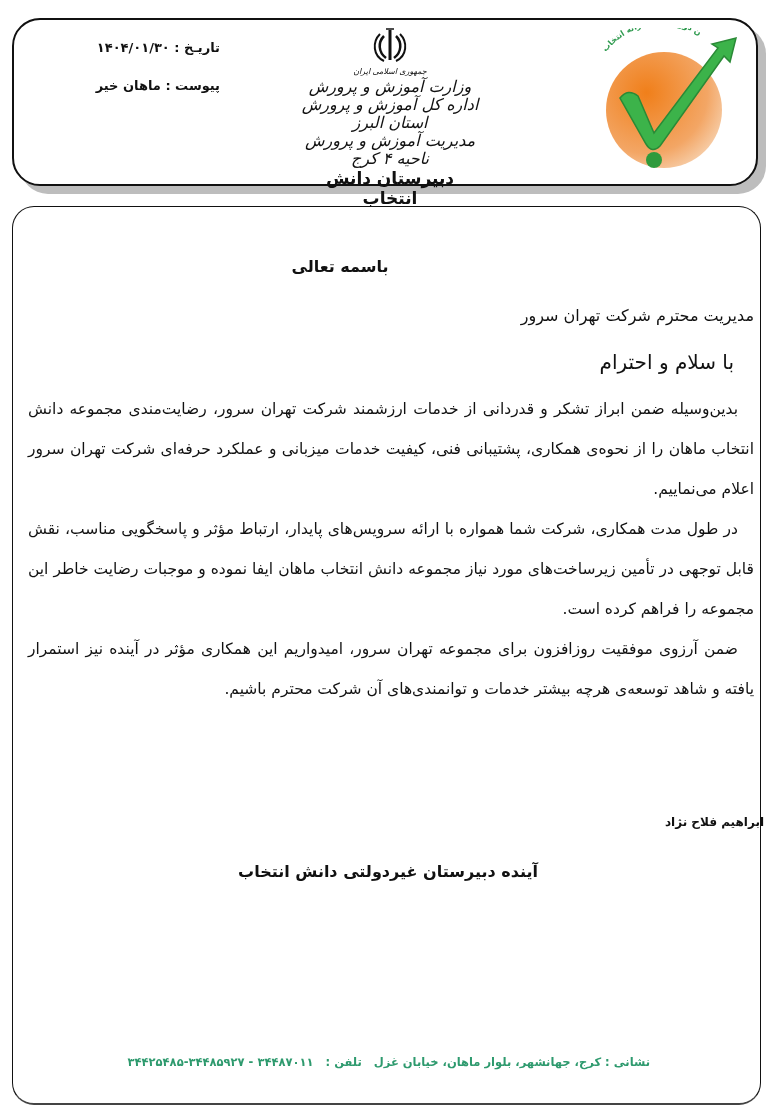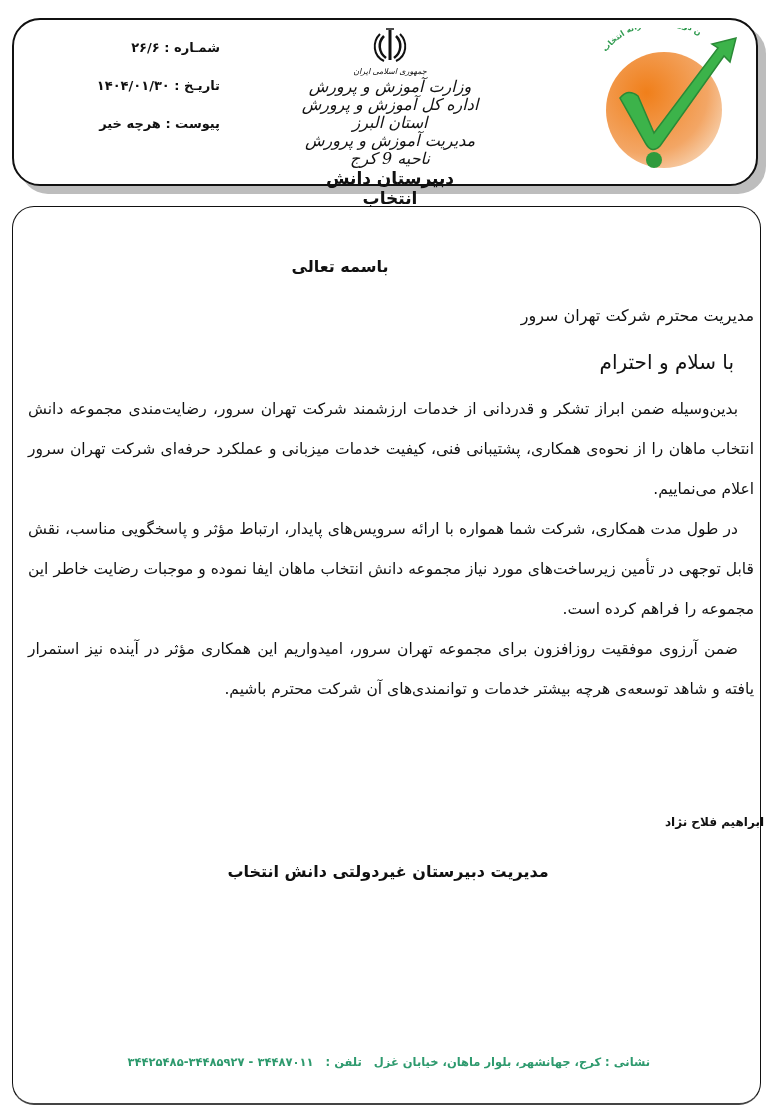--- a/index.html
+++ b/index.html
@@ -34,46 +34,42 @@
   .signer-title { position:absolute; top:862px; left:0; width:776px; text-align:center; font-weight:bold; font-size:16px; direction:rtl; }
   .footer { position:absolute; top:1055px; left:150px; width:500px; direction:rtl; text-align:right; color:#2e9a6e; font-weight:bold; font-size:11.5px; white-space:nowrap; }
 </style>
 </head>
 <body>
 
 <div class="header-box"></div>
 
 <div class="meta">
   <div class="row">
-    <span>شمـاره :</span>
-    <span>۲۶/۶</span>
-  </div>
-  <div class="row">
     <span>تاریـخ :</span>
     <span>۱۴۰۴/۰۱/۳۰</span>
   </div>
   <div class="row">
     <span>پیوست :</span>
-    <span>هرچه خیر</span>
+    <span>ماهان خیر</span>
   </div>
 </div>
 
 <div class="center-block">
   <svg class="emblem" viewBox="0 0 40 40">
     <path d="M20 4 L20 34" stroke="#111" stroke-width="3"></path>
     <path d="M14 10 C8 16 8 26 16 32" fill="none" stroke="#111" stroke-width="2.5"></path>
     <path d="M26 10 C32 16 32 26 24 32" fill="none" stroke="#111" stroke-width="2.5"></path>
     <path d="M10 8 C2 16 3 30 14 35" fill="none" stroke="#111" stroke-width="2"></path>
     <path d="M30 8 C38 16 37 30 26 35" fill="none" stroke="#111" stroke-width="2"></path>
     <path d="M16 3 L24 3" stroke="#111" stroke-width="1.5"></path>
   </svg>
   <div class="tiny-line">جمهوری اسلامی ایران</div>
   <div class="small-line">وزارت آموزش و پرورش</div>
   <div class="small-line">اداره کل آموزش و پرورش استان البرز</div>
-  <div class="small-line">مدیریت آموزش و پرورش ناحیه 9 کرج</div>
+  <div class="small-line">مدیریت آموزش و پرورش ناحیه ۴ کرج</div>
   <div class="school-title">دبیرستان دانش انتخاب</div>
 </div>
 
 <svg class="logo" viewBox="0 0 160 150">
   <defs>
     <radialGradient id="og" cx="35%" cy="35%" r="75%">
       <stop offset="0%" stop-color="#f07f1a"></stop>
       <stop offset="70%" stop-color="#f3a665"></stop>
       <stop offset="100%" stop-color="#f7d2b0"></stop>
     </radialGradient>
@@ -91,21 +87,21 @@
 
 <div class="bismillah">باسمه تعالی</div>
 <div class="addressee">مدیریت محترم شرکت تهران سرور</div>
 <div class="greeting">با سلام و احترام</div>
 
 <div class="para p1"><span class="indent"></span><span>بدین‌وسیله ضمن ابراز تشکر و قدردانی از خدمات ارزشمند شرکت تهران سرور، رضایت‌مندی مجموعه دانش انتخاب ماهان را از نحوه‌ی همکاری، پشتیبانی فنی، کیفیت خدمات میزبانی و عملکرد حرفه‌ای شرکت تهران سرور اعلام می‌نماییم.</span></div>
 <div class="para p2"><span class="indent"></span><span>در طول مدت همکاری، شرکت شما همواره با ارائه سرویس‌های پایدار، ارتباط مؤثر و پاسخگویی مناسب، نقش قابل توجهی در تأمین زیرساخت‌های مورد نیاز مجموعه دانش انتخاب ماهان ایفا نموده و موجبات رضایت خاطر این مجموعه را فراهم کرده است.</span></div>
 <div class="para p3"><span class="indent"></span><span>ضمن آرزوی موفقیت روزافزون برای مجموعه تهران سرور، امیدواریم این همکاری مؤثر در آینده نیز استمرار یافته و شاهد توسعه‌ی هرچه بیشتر خدمات و توانمندی‌های آن شرکت محترم باشیم.</span></div>
 
 <div class="signer">ابراهیم فلاح نژاد</div>
-<div class="signer-title">مدیریت دبیرستان غیردولتی دانش انتخاب</div>
+<div class="signer-title">آینده دبیرستان غیردولتی دانش انتخاب</div>
 
 <div class="footer">
   <span>نشانی : کرج، جهانشهر، بلوار ماهان، خیابان غزل</span>
   &nbsp;
   <span>تلفن :</span>
   &nbsp;
   <span>۳۴۴۸۷۰۱۱ - ۳۴۴۸۵۹۲۷-۳۴۴۲۵۴۸۵</span>
 </div>
 
 </body></html>

